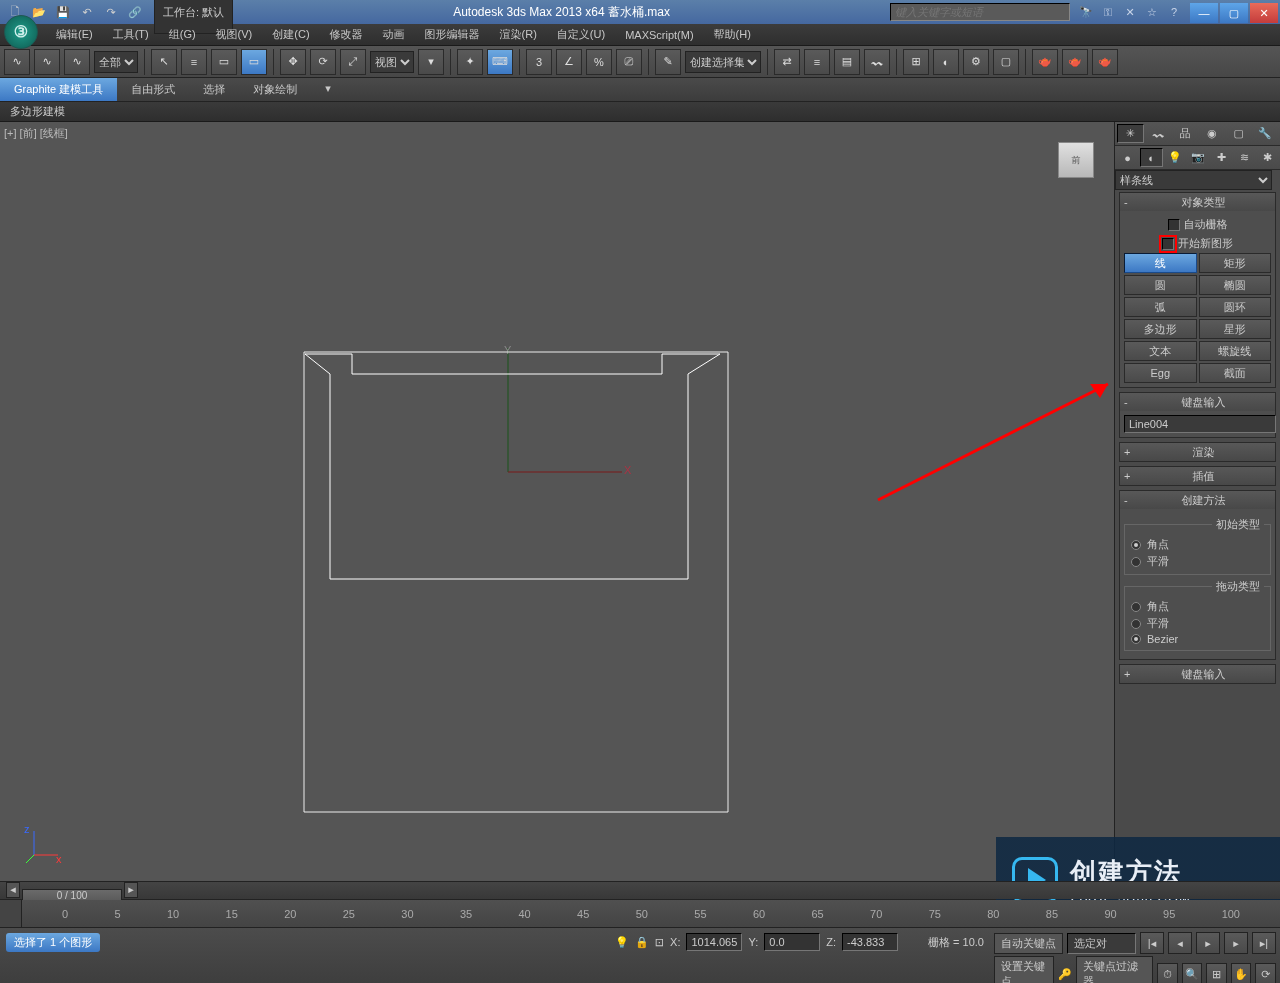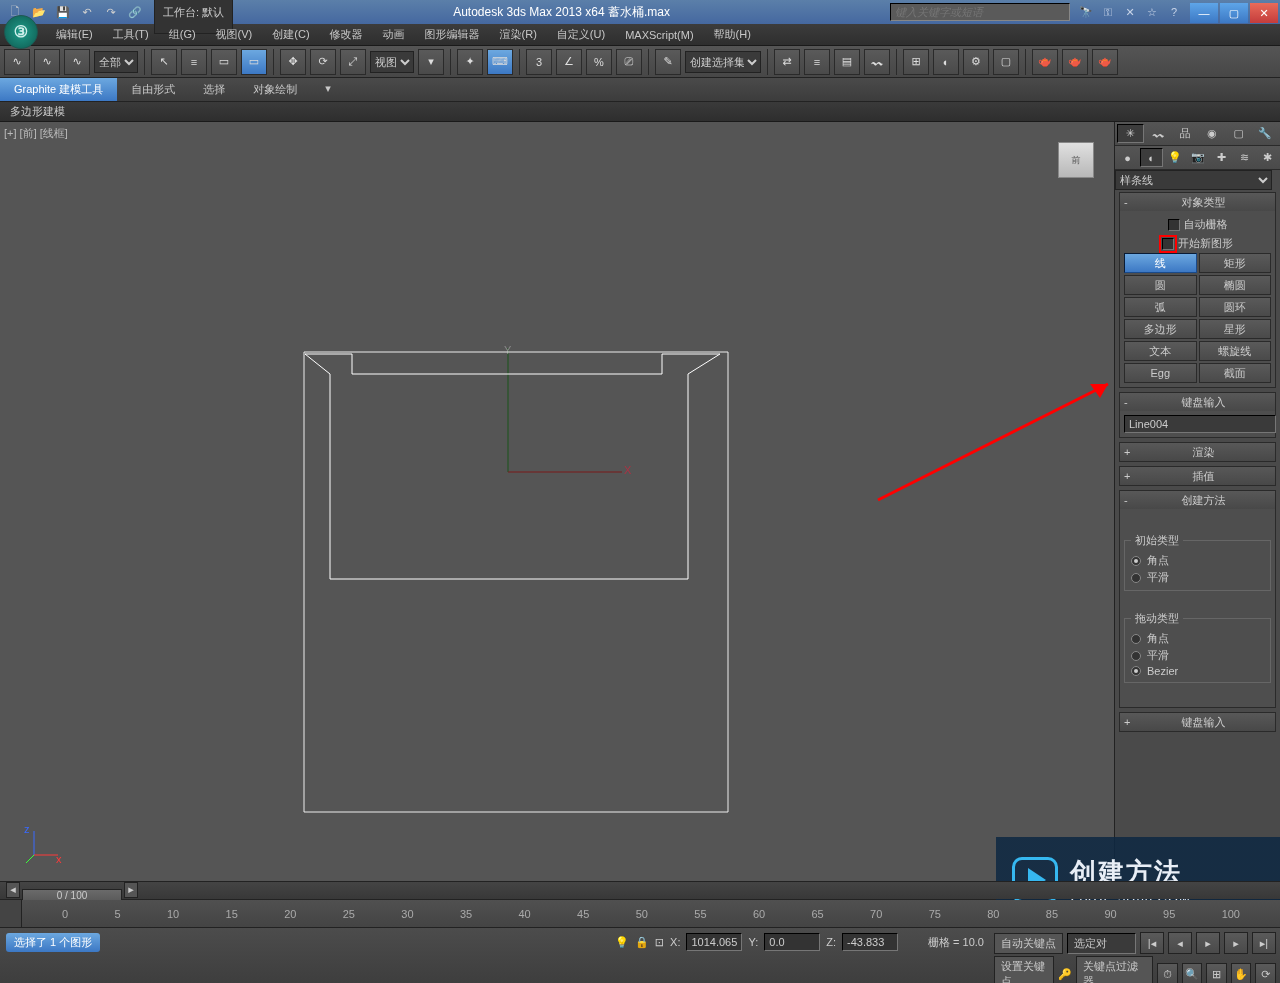--- a/index.html
+++ b/index.html
@@ -55,21 +55,21 @@
 .rollout-hd{height:18px;background:linear-gradient(#585858,#484848);color:#ccc;display:flex;align-items:center;padding:0 4px;cursor:pointer;}
 .rollout-hd .pm{width:12px;display:inline-block;}
 .rollout-hd .txt{flex:1;text-align:center;}
 .rollout-body{padding:4px;}
 .chk-row{display:flex;align-items:center;justify-content:center;gap:4px;color:#ccc;padding:2px;}
 .chk{width:12px;height:12px;background:#333;border:1px inset #222;}
 .btn-grid{display:grid;grid-template-columns:1fr 1fr;gap:2px;}
 .btn-grid button{height:20px;background:linear-gradient(#5a5a5a,#4a4a4a);border:1px solid #2a2a2a;color:#ccc;cursor:pointer;font-size:11px;}
 .btn-grid button.sel{background:linear-gradient(#6ca8e0,#3c78c4);color:#fff;border:1px inset #1a4a8a;}
 input.txt{background:#3a3a3a;color:#ccc;border:1px inset #222;height:18px;padding:0 4px;}
-fieldset{border:1px solid #666;margin:20px 0;padding:4px 6px;color:#ccc;}
+fieldset{border:1px solid #666;margin:4px 0;padding:4px 6px;color:#ccc;text-align:right;}
 fieldset legend{padding:0 4px;}
 .radio-row{display:flex;align-items:center;gap:6px;padding:1px 0;}
 .radio{width:10px;height:10px;border-radius:50%;border:1px solid #888;background:#333;display:flex;align-items:center;justify-content:center;}
 .radio.checked::after{content:"";width:4px;height:4px;border-radius:50%;background:#ccc;}
 
 
 .watermark{position:absolute;right:0;bottom:60px;width:284px;height:86px;background:linear-gradient(#0e2842dd,#0e2842dd);display:flex;align-items:center;gap:12px;padding:0 16px;}
 .watermark .play{width:46px;height:46px;border:3px solid #36b8f0;border-radius:10px;display:flex;align-items:center;justify-content:center;}
 .watermark .play::after{content:"";border-left:18px solid #36b8f0;border-top:12px solid transparent;border-bottom:12px solid transparent;margin-left:4px;}
 .watermark .txt{color:#e8eef6;}

